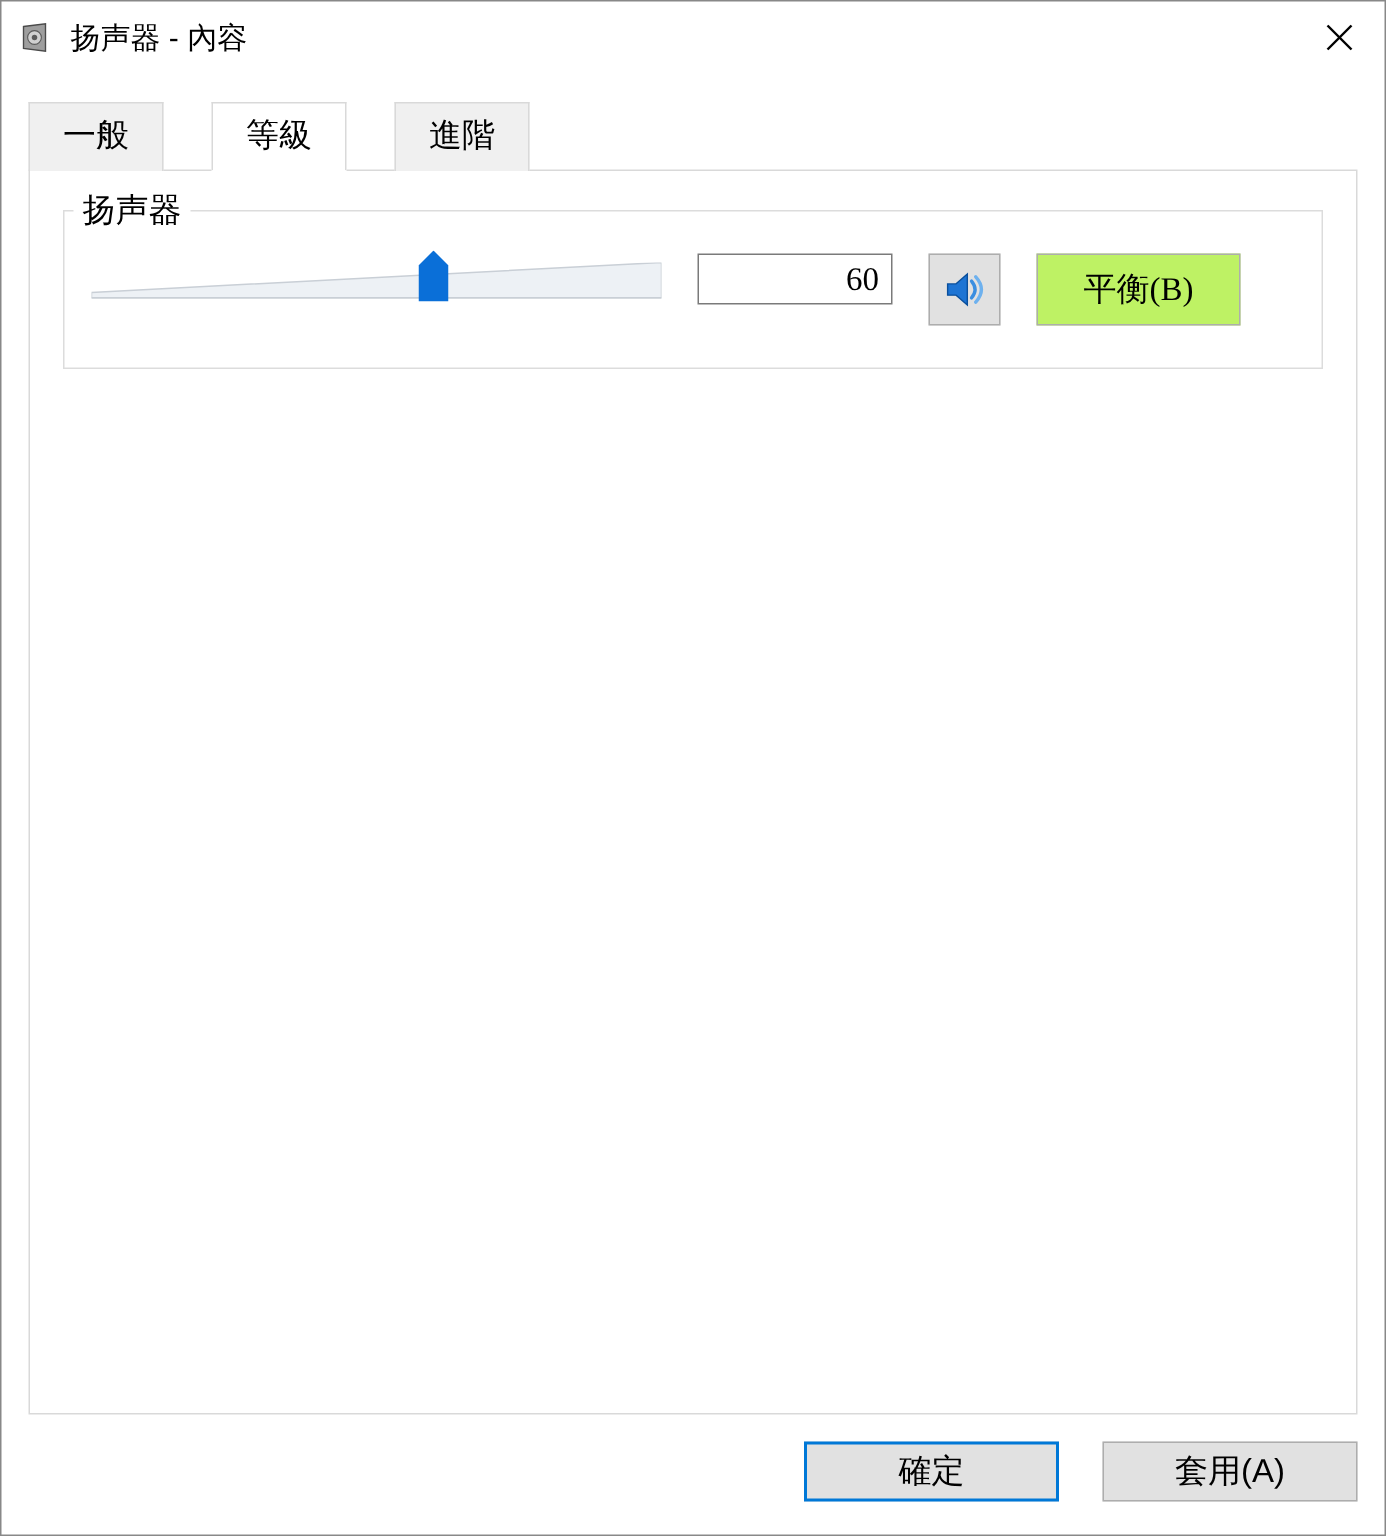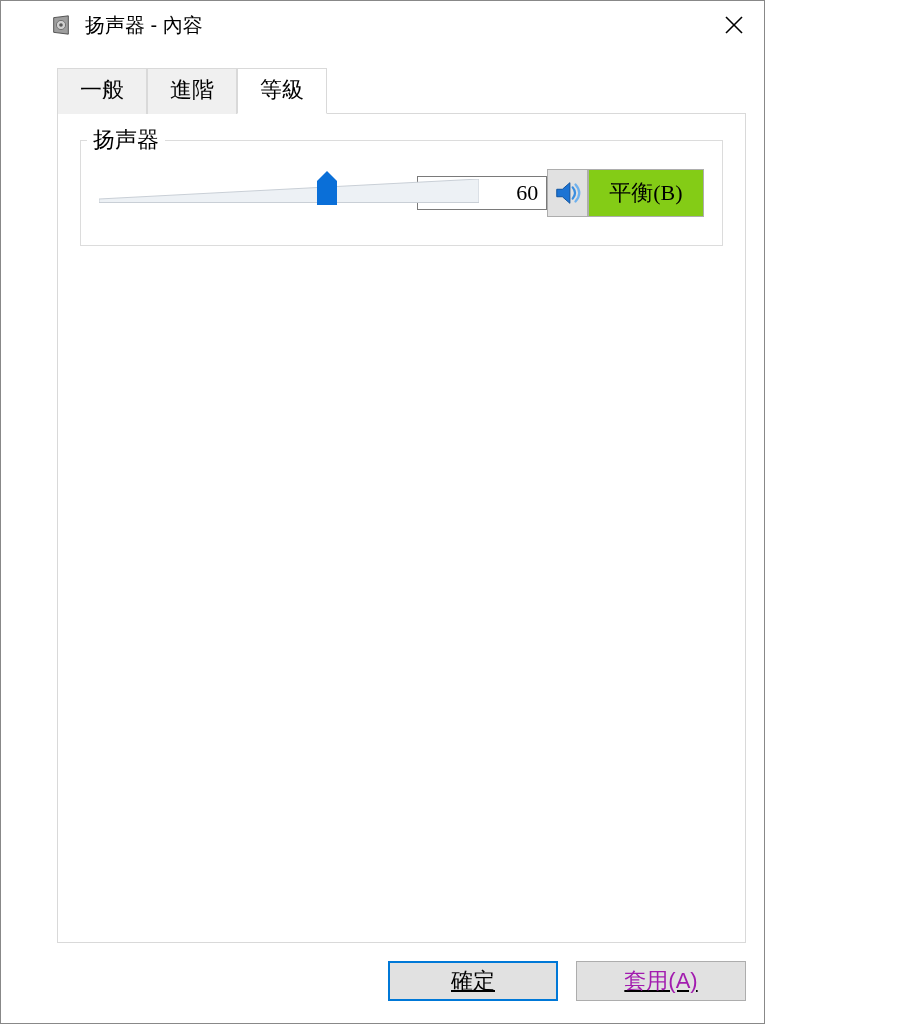--- a/index.html
+++ b/index.html
@@ -6,25 +6,24 @@
   html, body {
     margin: 0; padding: 0;
     width: 924px; height: 1024px;
     font-family: "Microsoft JhengHei", "Segoe UI", Tahoma, sans-serif;
     font-size: 15px;
     background: #fff;
     color: #000;
     overflow: hidden;
   }
   .window {
-    width: 765px; height: 1024px;
+    width: 924px; height: 1024px;
     border: 1px solid #888;
     display: flex; flex-direction: column;
     background: #fff;
-    padding-left: 38px;
   }
   .titlebar {
     height: 48px;
     display: flex; align-items: center;
     padding-left: 10px;
     font-size: 20px;
   }
   .titlebar .icon {
     width: 24px; height: 24px; margin-right: 12px;
     display: inline-flex; align-items: center; justify-content: center;
@@ -40,20 +39,21 @@
   .body {
     flex: 1;
     padding: 18px 18px 10px 18px;
     display: flex; flex-direction: column;
   }
   .tabstrip {
     display: flex;
     font-size: 22px;
     position: relative;
     z-index: 2;
+    gap: 32px;
   }
   .tab {
     background: #f0f0f0;
     border: 1px solid #d9d9d9;
     border-bottom: none;
     padding: 6px 22px 8px 22px;
     margin-right: 0px;
     cursor: default;
     position: relative;
     bottom: -1px;
@@ -79,21 +79,21 @@
     margin-top: 8px;
   }
   .groupbox-title {
     position: absolute;
     top: -16px; left: 6px;
     background: #fff;
     padding: 0 6px;
     font-size: 22px;
   }
   .row {
-    display: flex; align-items: center; 
+    display: flex; gap: 24px;
   }
   
   .sliderwrap {
     width: 380px; height: 40px;
     position: relative;
   }
   .wedge {
     position: absolute;
     left: 0; right: 0; top: 6px;
     height: 24px;
@@ -116,44 +116,44 @@
   .iconbtn {
     width: 48px; height: 48px;
     border: 1px solid #adadad;
     background: #e1e1e1;
     display: flex; align-items: center; justify-content: center;
     cursor: default;
   }
   .balancebtn {
     width: 136px; height: 48px;
     border: 1px solid #adadad;
-    background: #84cc16;
+    background: #bef264;
     font-size: 22px;
     font-family: inherit;
     cursor: default;
   }
   .footer {
     height: 70px;
     display: flex; justify-content: flex-end; align-items: center;
-    padding: 0 18px 14px 18px; gap: 18px; text-decoration: underline;
+    padding: 0 18px 14px 18px; gap: 29px;
   }
   .winbtn {
     width: 170px; height: 40px;
     font-size: 22px;
     font-family: inherit;
     background: #e1e1e1;
     border: 1px solid #adadad;
     cursor: default;
   }
   .winbtn.default {
     background: #e1e1e1;
     border: 2px solid #0078d7;
   }
   .winbtn.disabled {
-    color: #a21caf;
+    color: #000000;
   }
 </style>
 </head>
 <body>
 
 <div class="window">
 
   <div class="titlebar">
     <span class="icon">
       <svg viewBox="0 0 24 24" width="22" height="22">
@@ -169,22 +169,22 @@
         <line x1="1" y1="1" x2="17" y2="17" stroke="#000" stroke-width="1.6"></line>
         <line x1="17" y1="1" x2="1" y2="17" stroke="#000" stroke-width="1.6"></line>
       </svg>
     </div>
   </div>
 
   <div class="body">
 
     <div class="tabstrip">
       <div class="tab"><span>一般</span></div>
+      <div class="tab active"><span>等級</span></div>
       <div class="tab"><span>進階</span></div>
-      <div class="tab active"><span>等級</span></div>
     </div>
 
     <div class="tabpanel">
 
       <div class="groupbox">
         <div class="groupbox-title">扬声器</div>
 
         <div class="row">
 
           <div class="sliderwrap">

